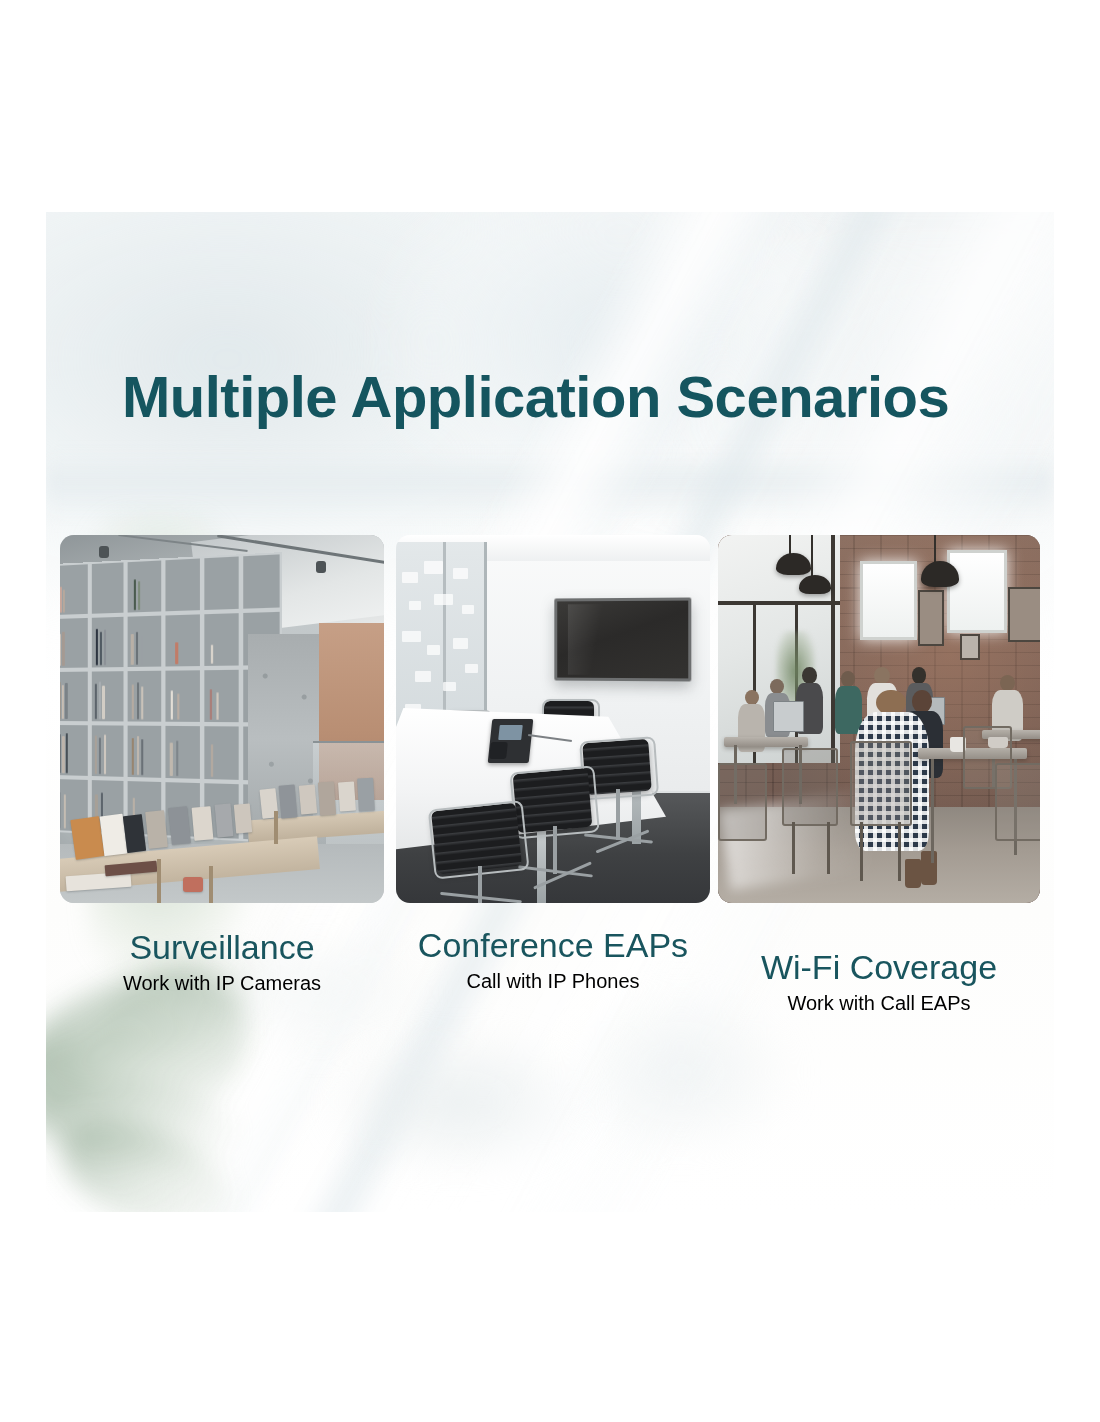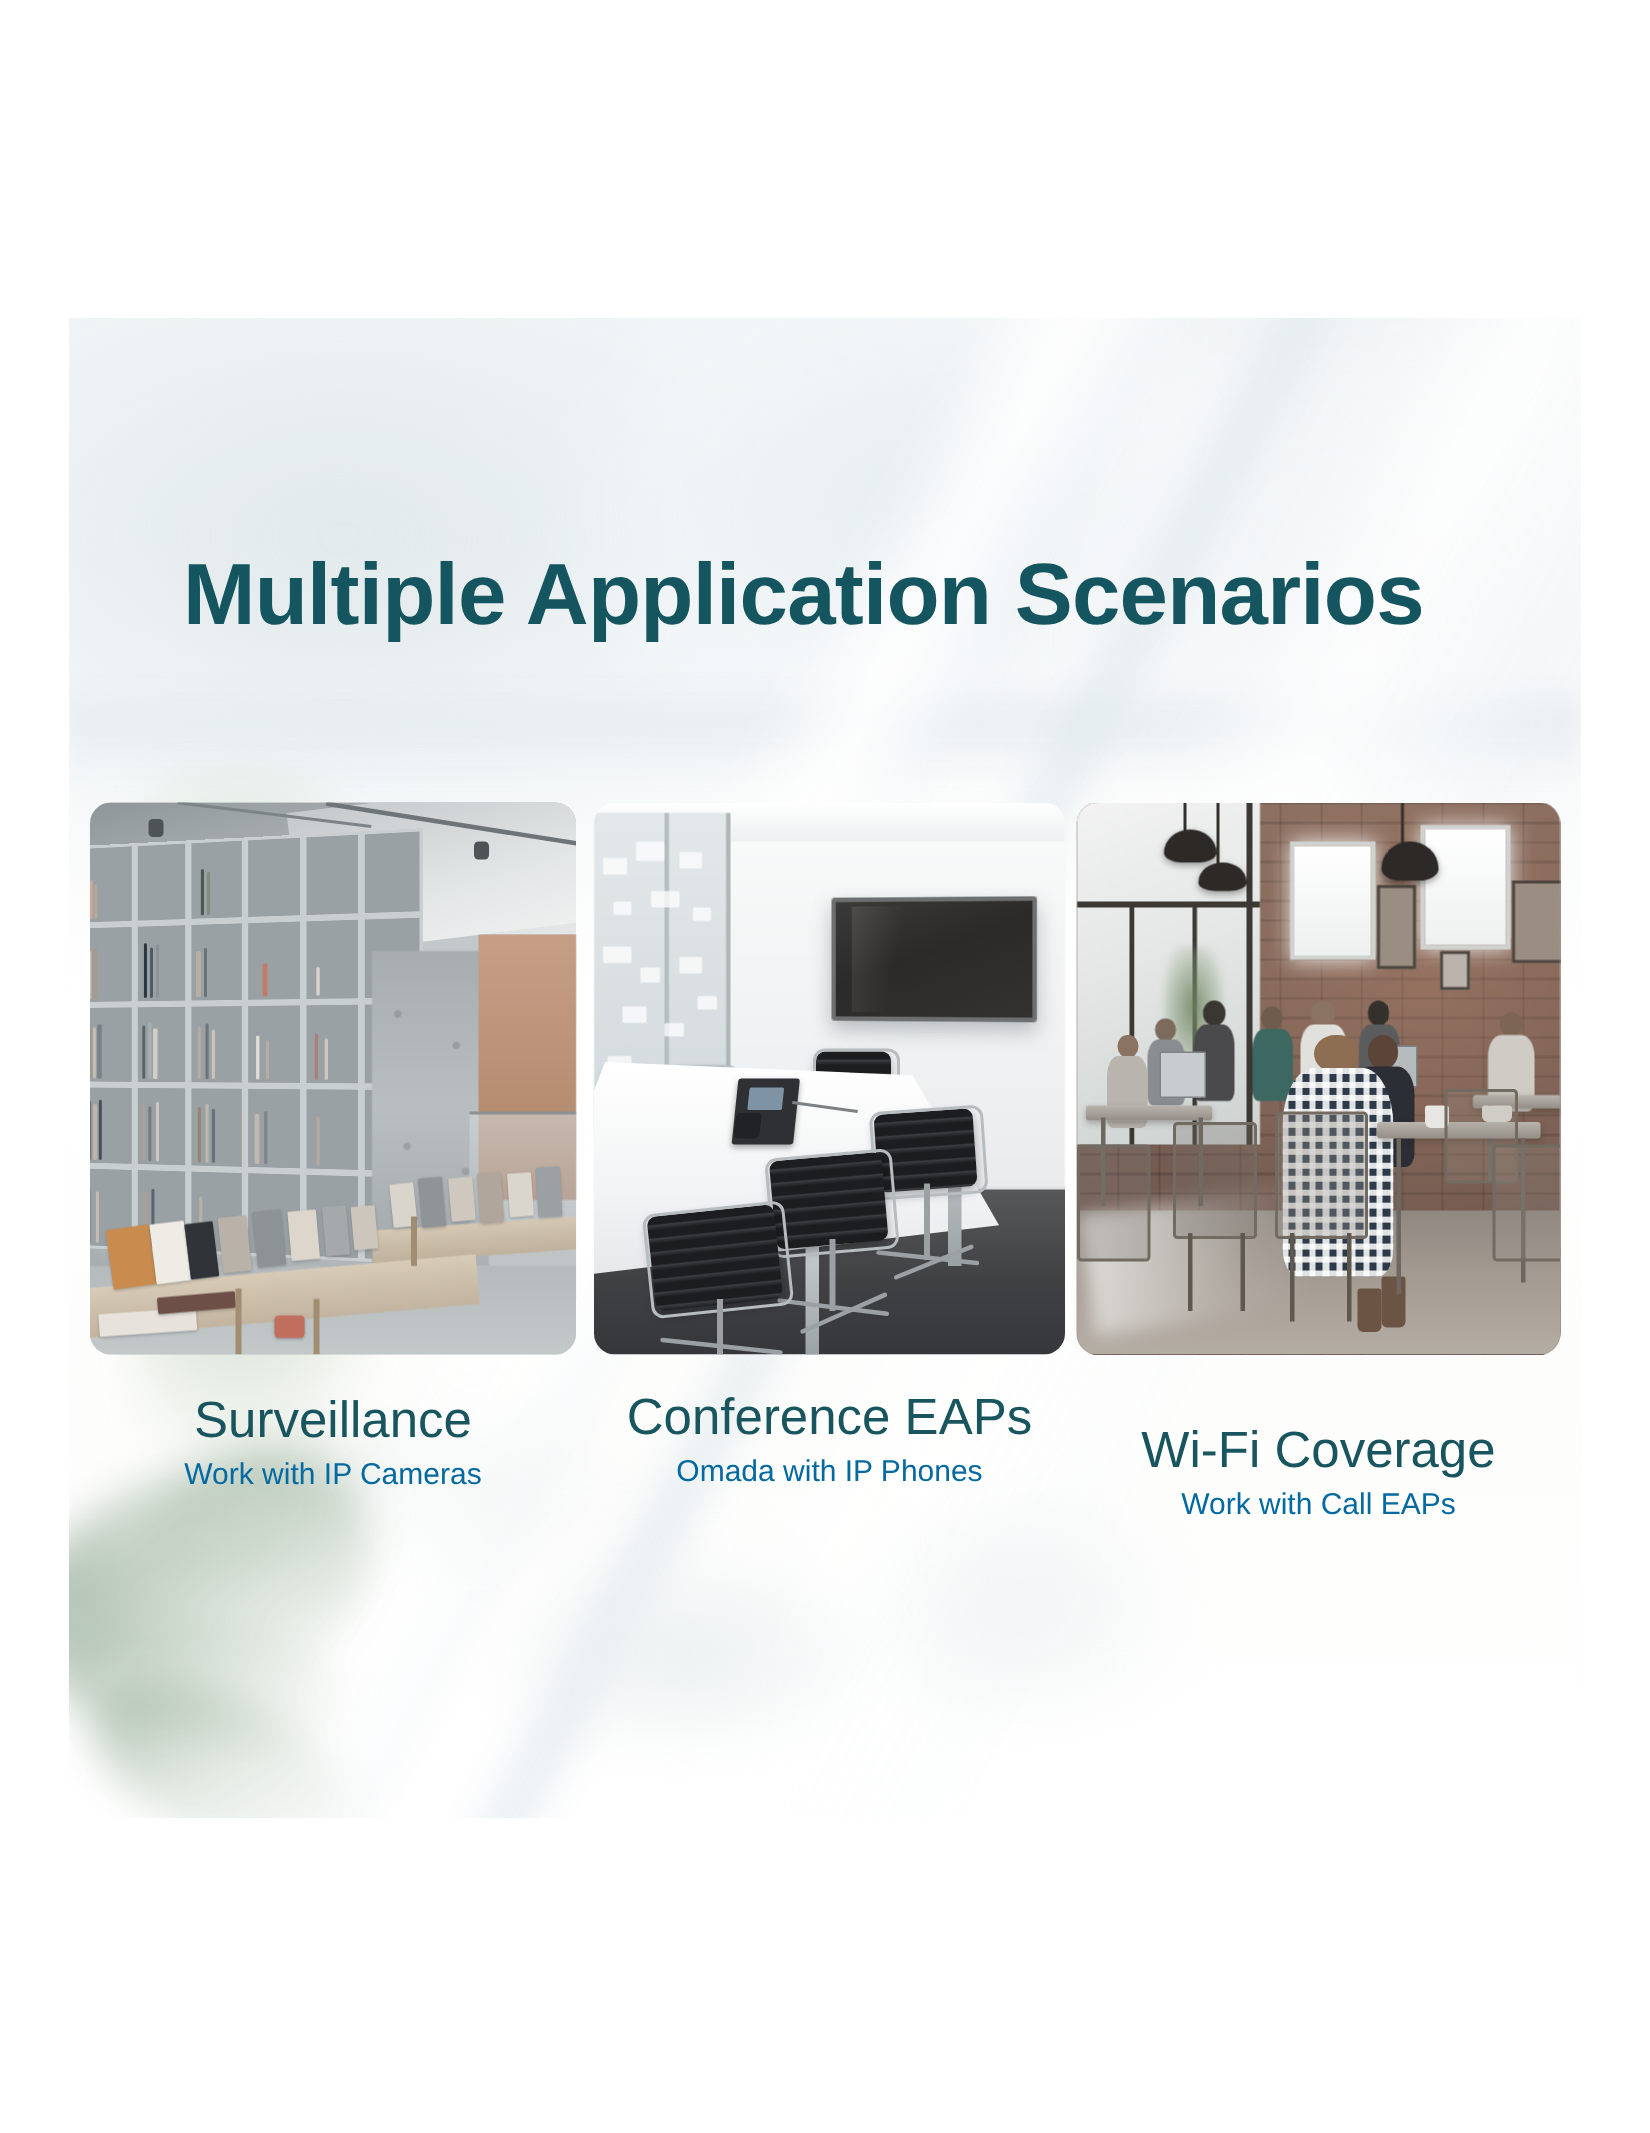--- a/index.html
+++ b/index.html
@@ -198,21 +198,21 @@
   }
   .cap-title {
     font-size: 34px;
     line-height: 44px;
     color: #19555e;
     white-space: nowrap;
   }
   .cap-sub {
     font-size: 20px;
     line-height: 28px;
-    color: #0369a1;
+    color: #000000;
     white-space: nowrap;
   }
   .card-0 .caption { padding-top: 22px; }
   .card-1 .caption { padding-top: 20px; }
   .card-2 .caption { padding-top: 26px; margin-top: 16px; }
 
   
   .p1 { background: linear-gradient(180deg, #c9ced0 0%, #bfc5c7 40%, #c6cacb 100%); }
   .p1 .ceiling {
     position: absolute; left: 0; top: 0; width: 100%; height: 24%;
@@ -731,21 +731,21 @@
 
           <div class="chair" style="left:12%;top:74%;width:27%;height:17%;transform:rotate(-6deg)">
             <div class="chair-back"></div>
               <div class="chair-frame"></div>
           </div>
           <div class="chair-stem" style="left:26%;top:90%;height:10%"></div>
           <div class="chair-base" style="left:14%;top:98%;width:26%;transform:rotate(6deg)"></div>
         </div>
         <div class="caption">
           <div class="cap-title">Conference EAPs</div>
-          <div class="cap-sub">Omada with IP Phones</div>
+          <div class="cap-sub">Call with IP Phones</div>
         </div>
       </div>
 
       <div class="card card-2">
         <div class="photo p3">
           <div class="brick"></div>
           <div class="brick-warm"></div>
 
           <div class="window-wall"></div>
           <div class="win-frame" style="left:0;top:18%;width:38%;height:4px"></div>

